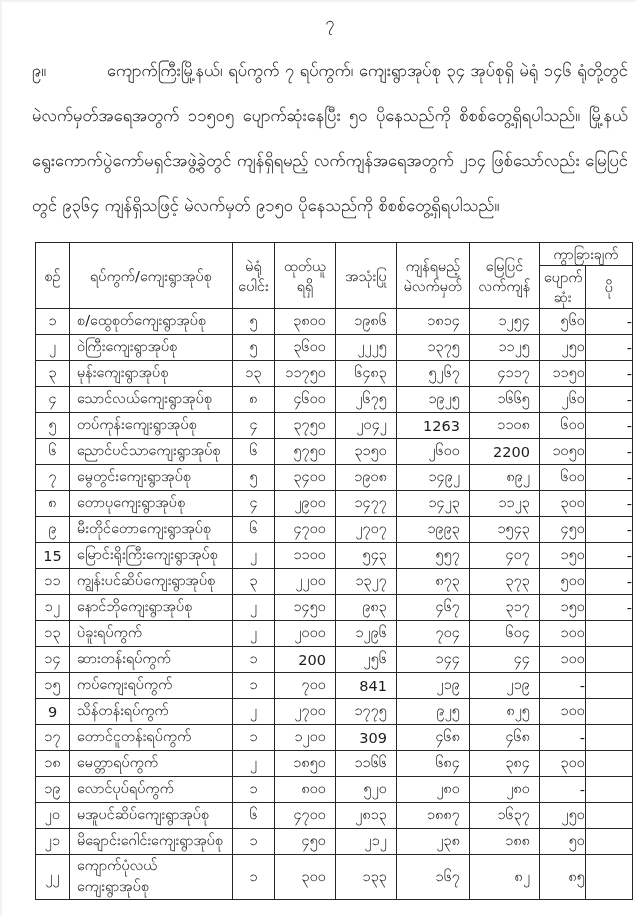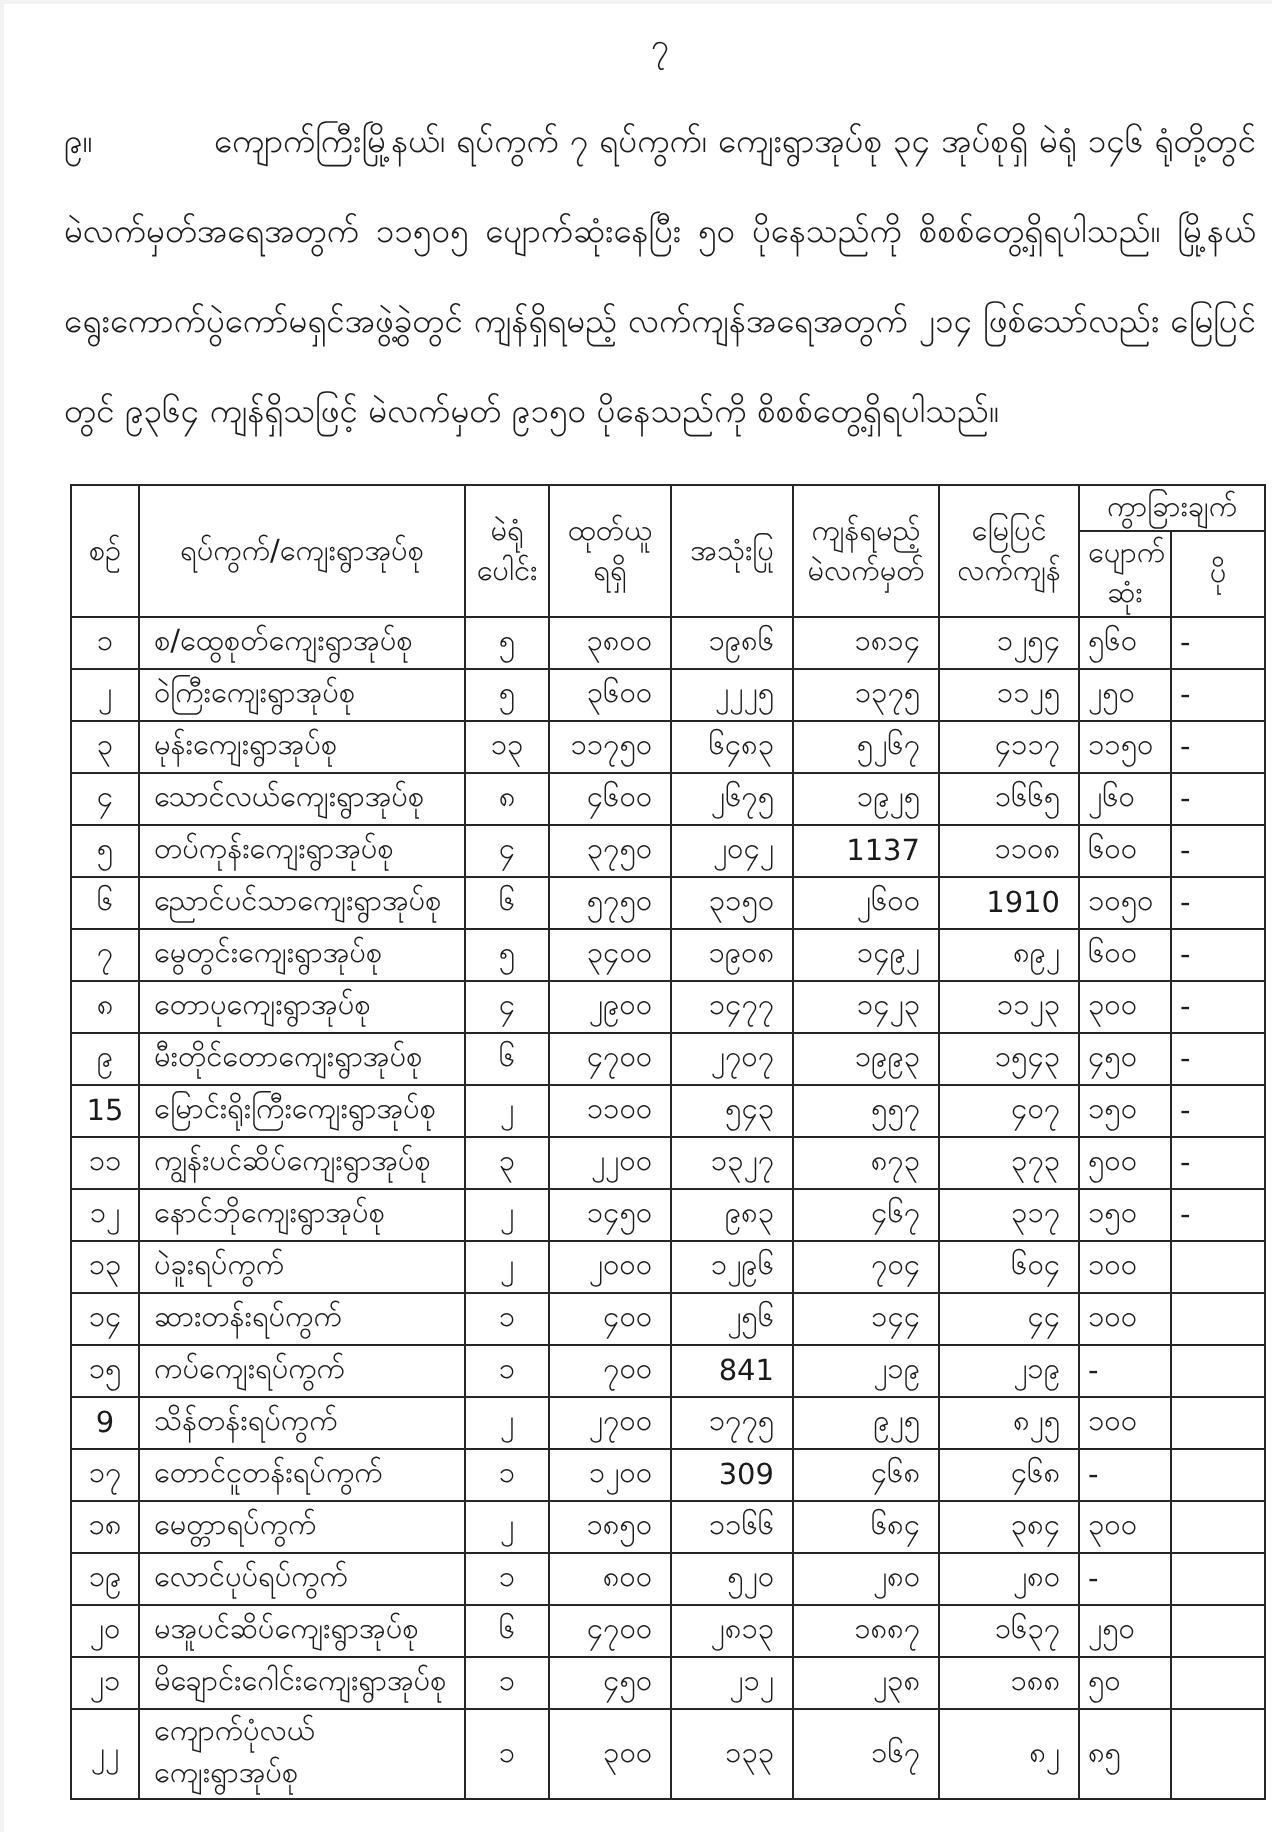--- a/index.html
+++ b/index.html
@@ -57,21 +57,21 @@
     text-align: center;
     vertical-align: middle;
     line-height: 20px;
   }
   .doc-table tbody tr { height: 26px; }
   .doc-table tbody td { vertical-align: middle; }
   td.c0 { text-align: center; }
   td.c1 { text-align: left; padding-left: 7px; margin-top: 24px; }
   td.c2 { text-align: center; }
   td.c3, td.c4, td.c5, td.c6 { text-align: right; padding-right: 9px; }
-  td.c7, td.c8 { padding-right: 14px; }
+  td.c7, td.c8 { text-align: right; padding-right: 0; }
   col.w0 { width: 34px; }
   col.w1 { width: 163px; }
   col.w2 { width: 42px; }
   col.w3 { width: 61px; }
   col.w4 { width: 61px; }
   col.w5 { width: 73px; }
   col.w6 { width: 70px; }
   col.w7 { width: 46px; }
   col.w8 { width: 47px; }
 </style>
@@ -159,33 +159,33 @@
           <td class="c6">၁၆၆၅</td>
           <td class="c7">၂၆၀</td>
           <td class="c8">-</td>
         </tr>
         <tr>
           <td class="c0">၅</td>
           <td class="c1">တပ်ကုန်းကျေးရွာအုပ်စု</td>
           <td class="c2">၄</td>
           <td class="c3">၃၇၅၀</td>
           <td class="c4">၂၀၄၂</td>
-          <td class="c5">1137</td>
+          <td class="c5">1263</td>
           <td class="c6">၁၁၀၈</td>
           <td class="c7">၆၀၀</td>
           <td class="c8">-</td>
         </tr>
         <tr>
           <td class="c0">၆</td>
           <td class="c1">ညောင်ပင်သာကျေးရွာအုပ်စု</td>
           <td class="c2">၆</td>
           <td class="c3">၅၇၅၀</td>
           <td class="c4">၃၁၅၀</td>
           <td class="c5">၂၆၀၀</td>
-          <td class="c6">1910</td>
+          <td class="c6">2200</td>
           <td class="c7">၁၀၅၀</td>
           <td class="c8">-</td>
         </tr>
         <tr>
           <td class="c0">၇</td>
           <td class="c1">မွေတွင်းကျေးရွာအုပ်စု</td>
           <td class="c2">၅</td>
           <td class="c3">၃၄၀၀</td>
           <td class="c4">၁၉၀၈</td>
           <td class="c5">၁၄၉၂</td>
@@ -256,21 +256,21 @@
           <td class="c4">၁၂၉၆</td>
           <td class="c5">၇၀၄</td>
           <td class="c6">၆၀၄</td>
           <td class="c7">၁၀၀</td>
           <td class="c8"></td>
         </tr>
         <tr>
           <td class="c0">၁၄</td>
           <td class="c1">ဆားတန်းရပ်ကွက်</td>
           <td class="c2">၁</td>
-          <td class="c3">၄၀၀</td>
+          <td class="c3">200</td>
           <td class="c4">၂၅၆</td>
           <td class="c5">၁၄၄</td>
           <td class="c6">၄၄</td>
           <td class="c7">၁၀၀</td>
           <td class="c8"></td>
         </tr>
         <tr>
           <td class="c0">၁၅</td>
           <td class="c1">ကပ်ကျေးရပ်ကွက်</td>
           <td class="c2">၁</td>

